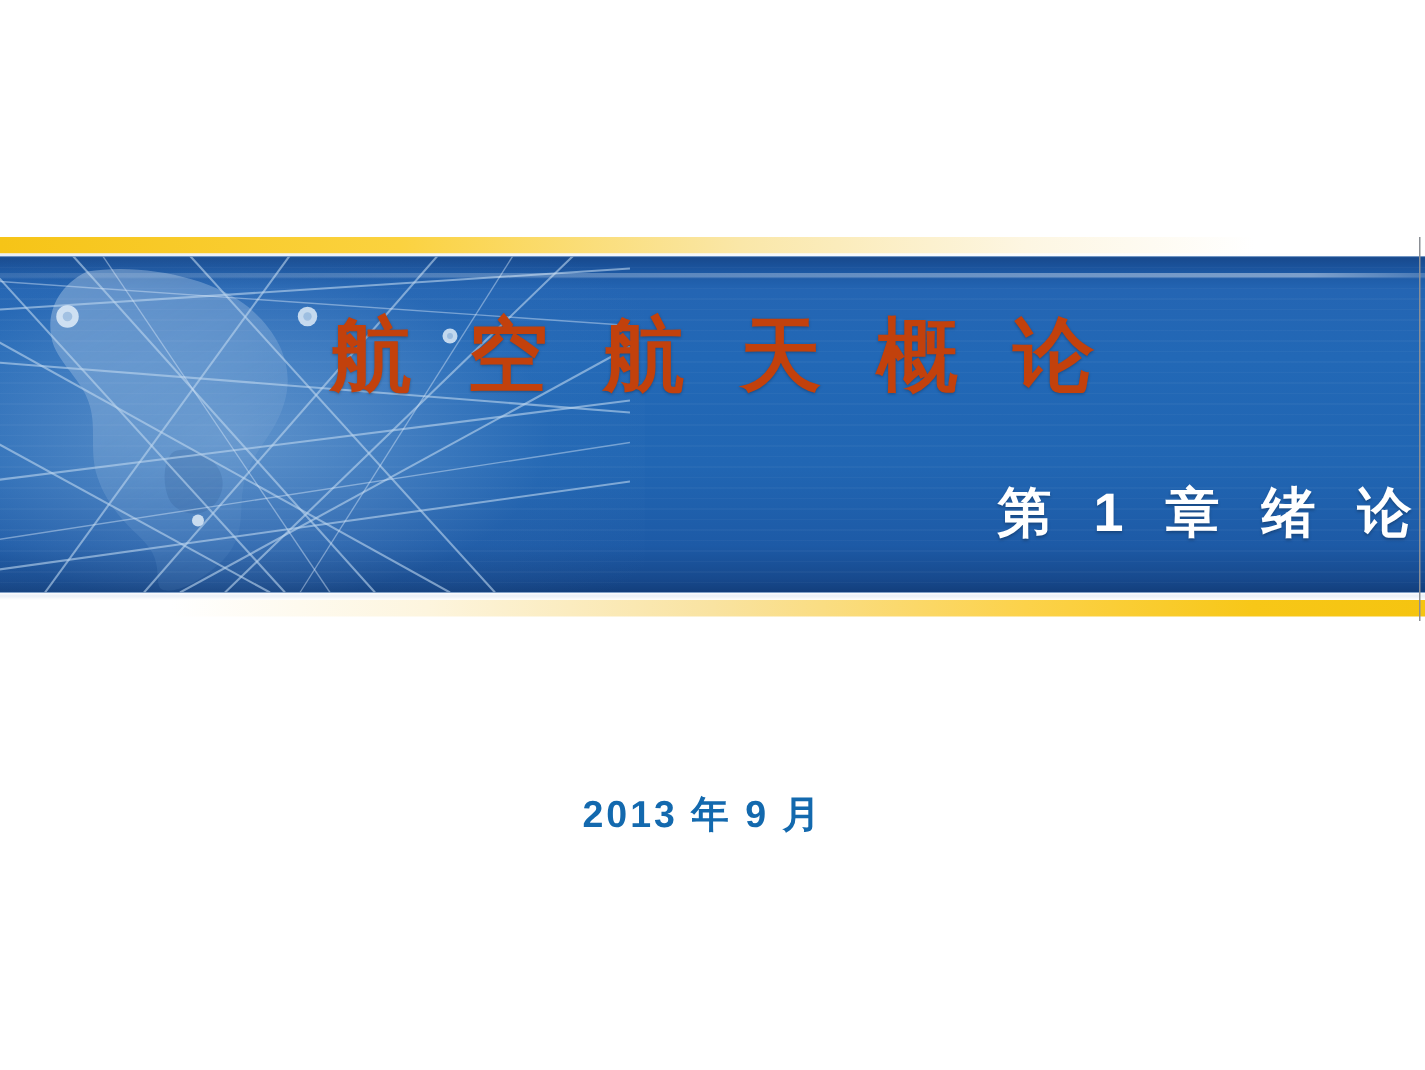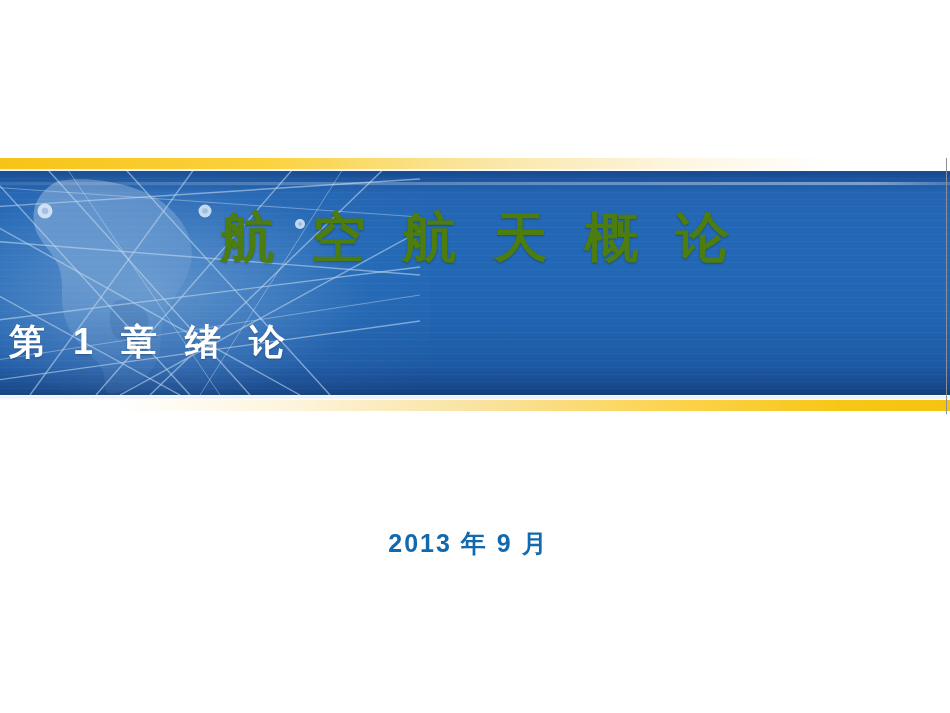--- a/index.html
+++ b/index.html
@@ -175,36 +175,36 @@
     height: 256px;
     background: #8b8f95;
   }
 
   .title {
     position: absolute;
     left: 0;
     top: 210px;
     width: 950px;
     text-align: center;
-    color: #4d7c0f;
+    color: #c2410c;
     font-size: 54px;
     font-weight: bold;
     letter-spacing: 11px;
     text-indent: 11px;
     line-height: 1.0;
     text-shadow: 0 1px 2px rgba(0,0,0,0.28);
     white-space: nowrap;
   }
 
   .subtitle {
     position: absolute;
     left: 0;
     top: 324px;
     width: 950px;
-    text-align: left;
+    text-align: right;
     color: #ffffff;
     font-size: 36px;
     font-weight: bold;
     letter-spacing: 9px;
     text-indent: 9px;
     line-height: 1.0;
     text-shadow: 0 1px 2px rgba(0,0,0,0.25);
     white-space: nowrap;
   }
 

